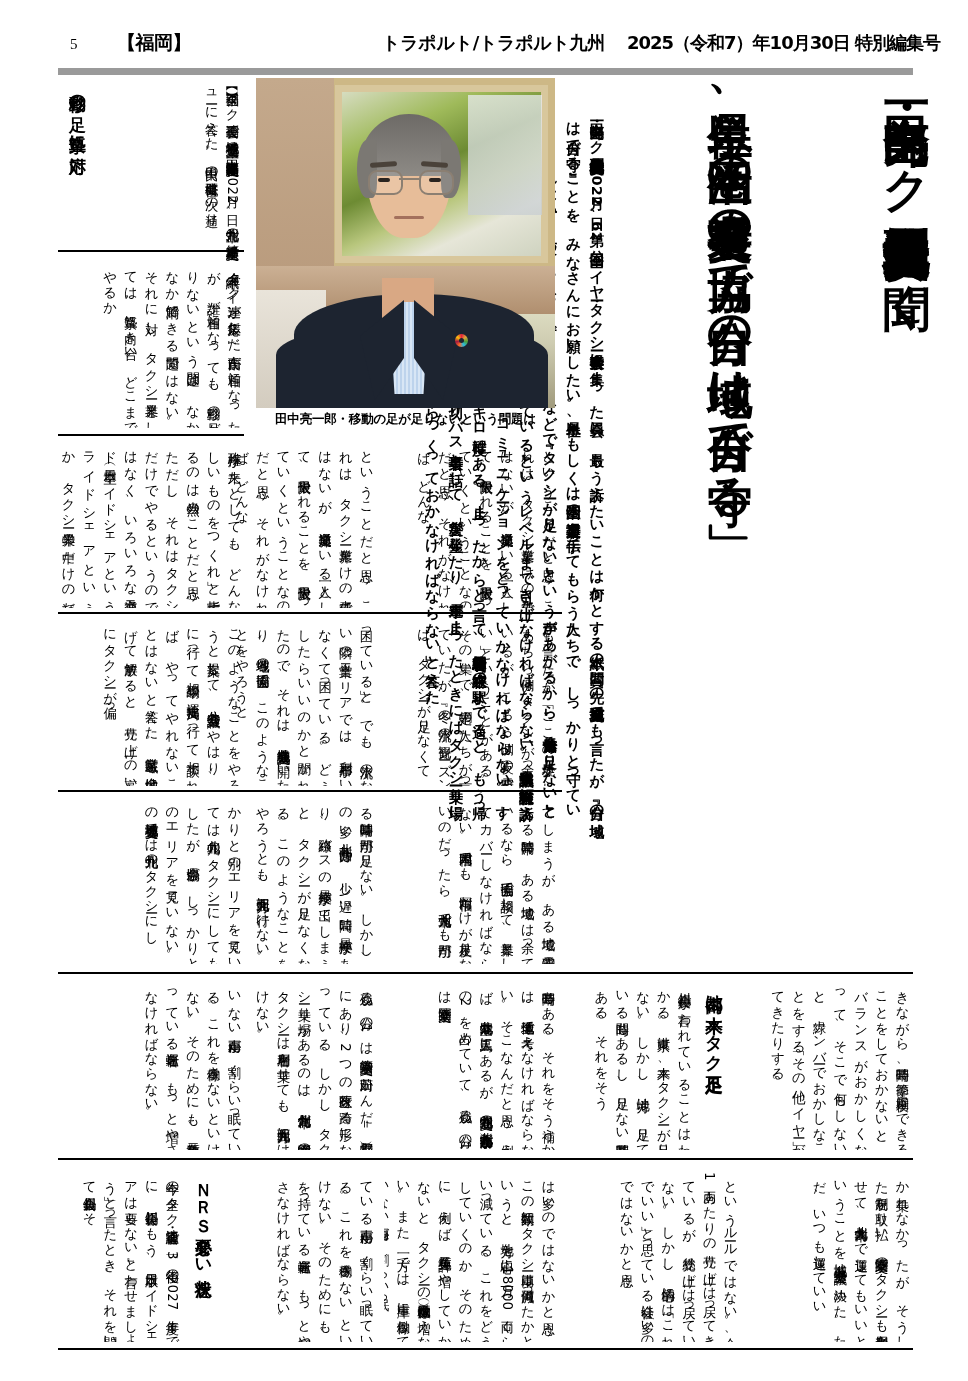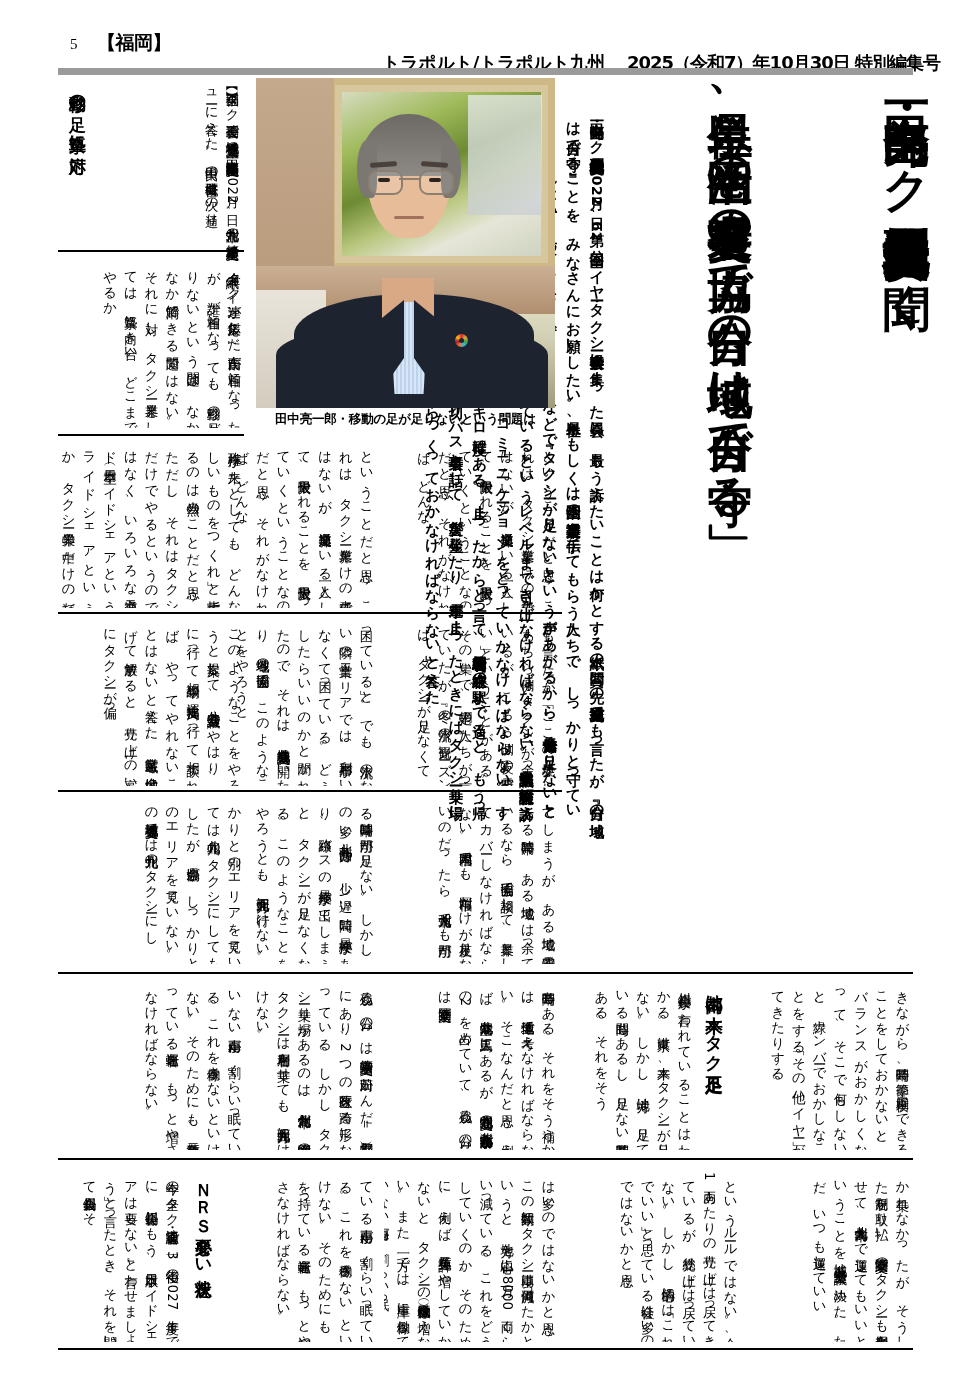--- a/index.html
+++ b/index.html
@@ -14,30 +14,30 @@
     position:relative;
     width:968px;height:1381px;
     box-sizing:border-box;
     padding:0;
   }
   .page-num{
     position:absolute;left:70px;top:36px;
     font-size:15px;font-family:"Liberation Serif",serif;
   }
   .locale-tag{
-    position:absolute;left:97px;top:30px;
+    position:absolute;left:117px;top:30px;
     font-size:19px;font-weight:bold;
     font-family:"DejaVu Sans","Liberation Sans",sans-serif;
     letter-spacing:-0.5px;
   }
   .masthead-right{
     position:absolute;right:28px;top:31px;
     font-size:18px;font-weight:bold;
     font-family:"DejaVu Sans","Liberation Sans",sans-serif;
-    white-space:nowrap;letter-spacing:-0.3px;margin-top:20px;
+    white-space:nowrap;letter-spacing:-0.3px;
   }
   .masthead-right .mh-title{margin-right:22px;}
   .masthead-right .mh-date{letter-spacing:-1px;}
 
   .rule-thick{
     position:absolute;left:58px;top:68px;width:855px;height:7px;
     background:#9a9a9a;
   }
 
   

